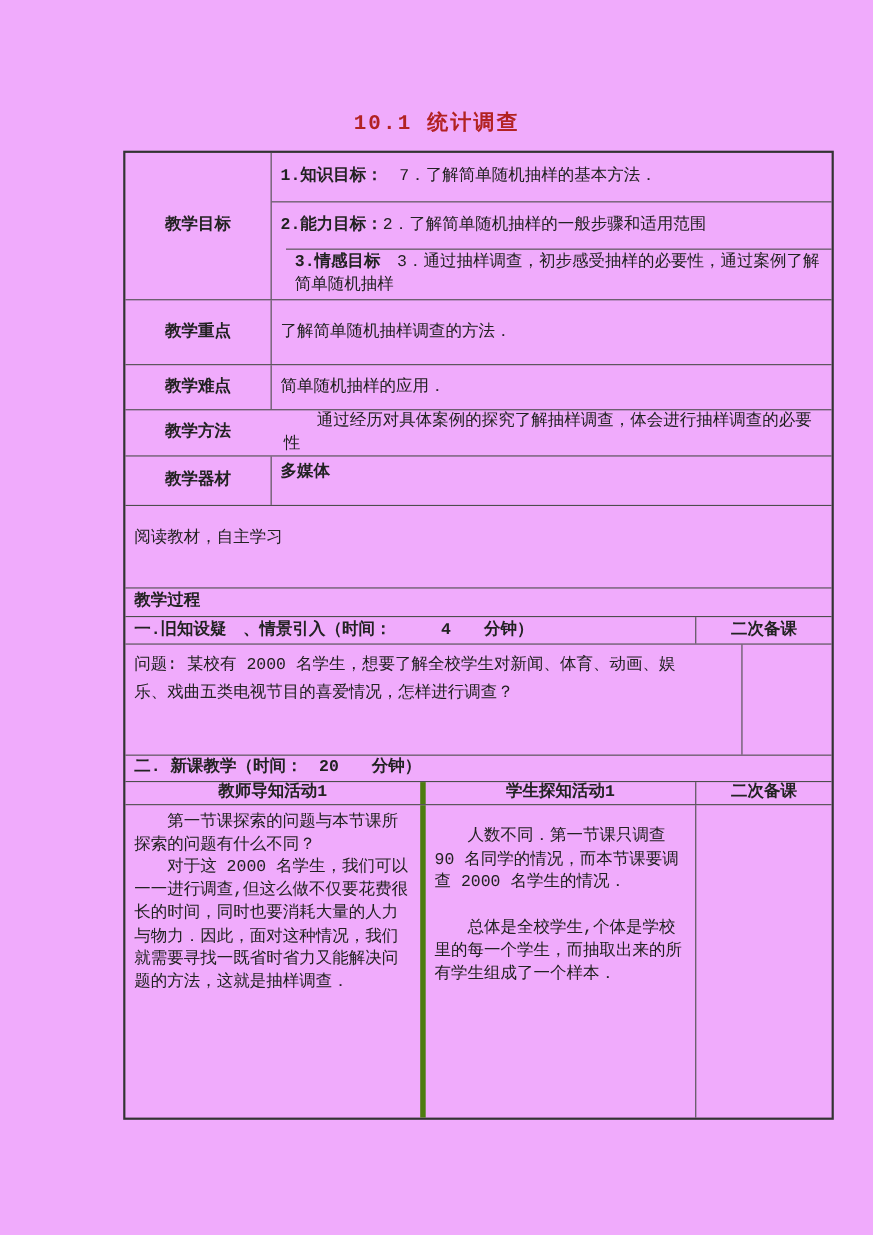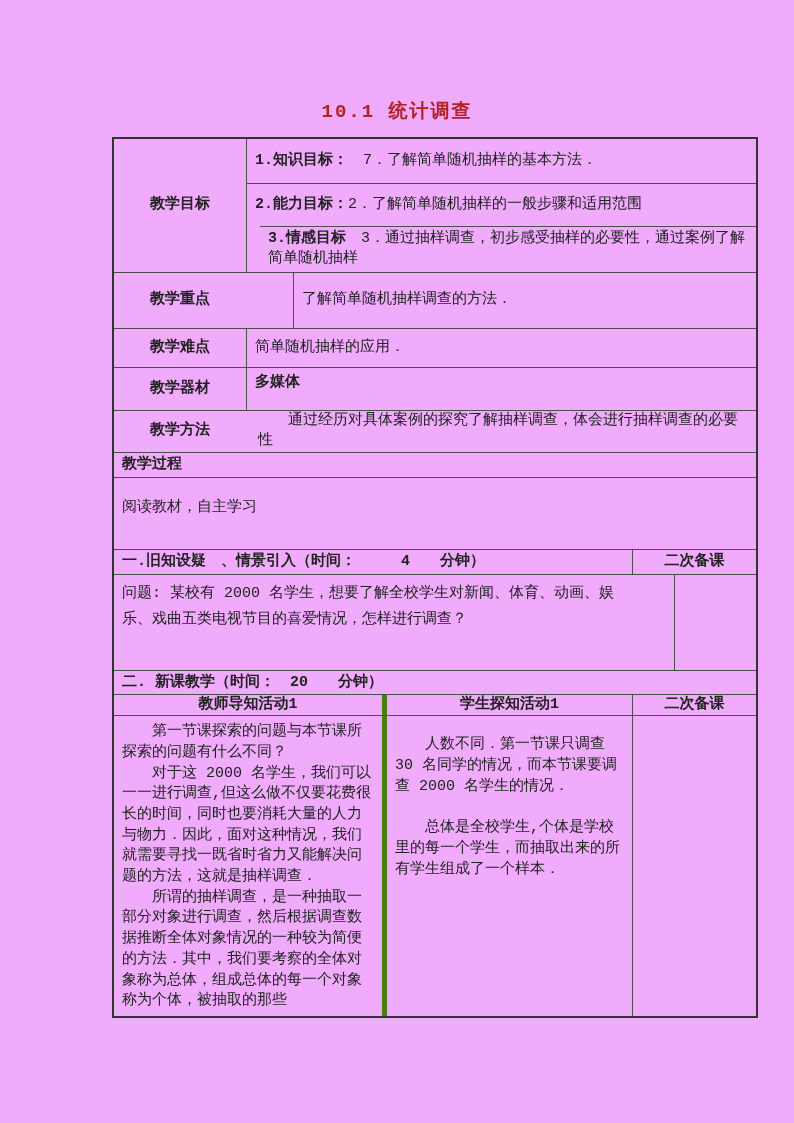--- a/index.html
+++ b/index.html
@@ -40,21 +40,21 @@
   .col-teacher { flex:0 0 268px; }
   .col-student { flex:0 0 250px; border-left:5px solid #4d7c0f; }
   .body-cell { padding:6px 8px 4px 8px; line-height:20.7px; font-size:15px; }
   .body-cell p { text-indent:2em; }
   .student-cell { padding-top:19px; }
   .student-cell p.gap { margin-top:21px; }
   .q-cell { line-height:26px; padding-top:6px; }
   .preview-cell { align-items:flex-start; padding-top:20px; }
   .h-objgroup { height:133px; }
   .h-obj1 { height:44px; } .h-obj2 { height:43px; } .h-obj3 { flex:1;margin-left:13px; }
-  .h-keypoint { height:59px;gap:47px; } .h-difficulty { height:41px; }
+  .h-keypoint { height:59px; } .h-difficulty { height:41px; }
   .h-method { height:42px; } .h-equip { height:45px; }
   .h-preview-t { height:23px; } .h-preview { height:75px; }
   .h-process { height:26px; } .h-sec1 { height:25px; }
   .h-question { height:101px;gap:42px; } .h-sec2 { height:24px; }
   .h-acthdr { height:21px; } .h-actbody { flex:1; }
   .method-text { padding-left:12px; text-indent:2em; }
 </style>
 </head>
 <body>
 
@@ -84,36 +84,36 @@
     <div class="trow h-keypoint">
       <div class="label-cell">教学重点</div>
       <div class="content-cell">了解简单随机抽样调查的方法．</div>
     </div>
 
     <div class="trow h-difficulty">
       <div class="label-cell">教学难点</div>
       <div class="content-cell">简单随机抽样的应用．</div>
     </div>
 
+    <div class="trow h-method">
+      <div class="label-cell">教学方法</div>
+      <div class="content-cell noborder method-text">通过经历对具体案例的探究了解抽样调查，体会进行抽样调查的必要性</div>
+    </div>
+
     <div class="trow h-equip">
       <div class="label-cell">教学器材</div>
       <div class="content-cell bold" style="align-items:flex-start;padding-top:5px;">多媒体</div>
     </div>
 
-    <div class="trow h-method">
-      <div class="label-cell">教学方法</div>
-      <div class="content-cell noborder method-text">通过经历对具体案例的探究了解抽样调查，体会进行抽样调查的必要性</div>
+    <div class="trow h-preview">
+      <div class="full-cell top preview-cell">阅读教材，自主学习</div>
     </div>
 
     <div class="trow h-process">
       <div class="full-cell bold">教学过程</div>
-    </div>
-
-    <div class="trow h-preview">
-      <div class="full-cell top preview-cell">阅读教材，自主学习</div>
     </div>
 
     <div class="trow h-sec1">
       <div class="wide-cell bold">一.旧知设疑　、情景引入（时间：　　　4　　分钟）</div>
       <div class="note-col bold">二次备课</div>
     </div>
 
     <div class="trow h-question">
       <div class="wide-cell q-cell">问题: 某校有 2000 名学生，想要了解全校学生对新闻、体育、动画、娱乐、戏曲五类电视节目的喜爱情况，怎样进行调查？</div>
       <div class="note-col"></div>
@@ -126,23 +126,22 @@
     <div class="trow h-acthdr">
       <div class="hdr-cell col-teacher">教师导知活动1</div>
       <div class="hdr-cell col-student">学生探知活动1</div>
       <div class="note-col bold">二次备课</div>
     </div>
 
     <div class="trow h-actbody">
       <div class="col-teacher body-cell">
         <p>第一节课探索的问题与本节课所探索的问题有什么不同？</p>
         <p>对于这 2000 名学生，我们可以一一进行调查,但这么做不仅要花费很长的时间，同时也要消耗大量的人力与物力．因此，面对这种情况，我们就需要寻找一既省时省力又能解决问题的方法，这就是抽样调查．</p>
-        <p>所谓的抽样调查，是一种抽取一部分对象进行调查，然后根据调查数据推断全体对象情况的一种较为简便的方法．其中，我们要考察的全体对象称为总体，组成总体的每一个对象称为个体，被抽取的那些</p>
       </div>
       <div class="col-student body-cell student-cell" style="display:block;">
-        <p>人数不同．第一节课只调查 30 名同学的情况，而本节课要调查 2000 名学生的情况．</p>
+        <p>人数不同．第一节课只调查 90 名同学的情况，而本节课要调查 2000 名学生的情况．</p>
         <p class="gap">总体是全校学生,个体是学校里的每一个学生，而抽取出来的所有学生组成了一个样本．</p>
       </div>
       <div class="note-col"></div>
     </div>
 
   </div>
 </div>
 
 </body></html>

